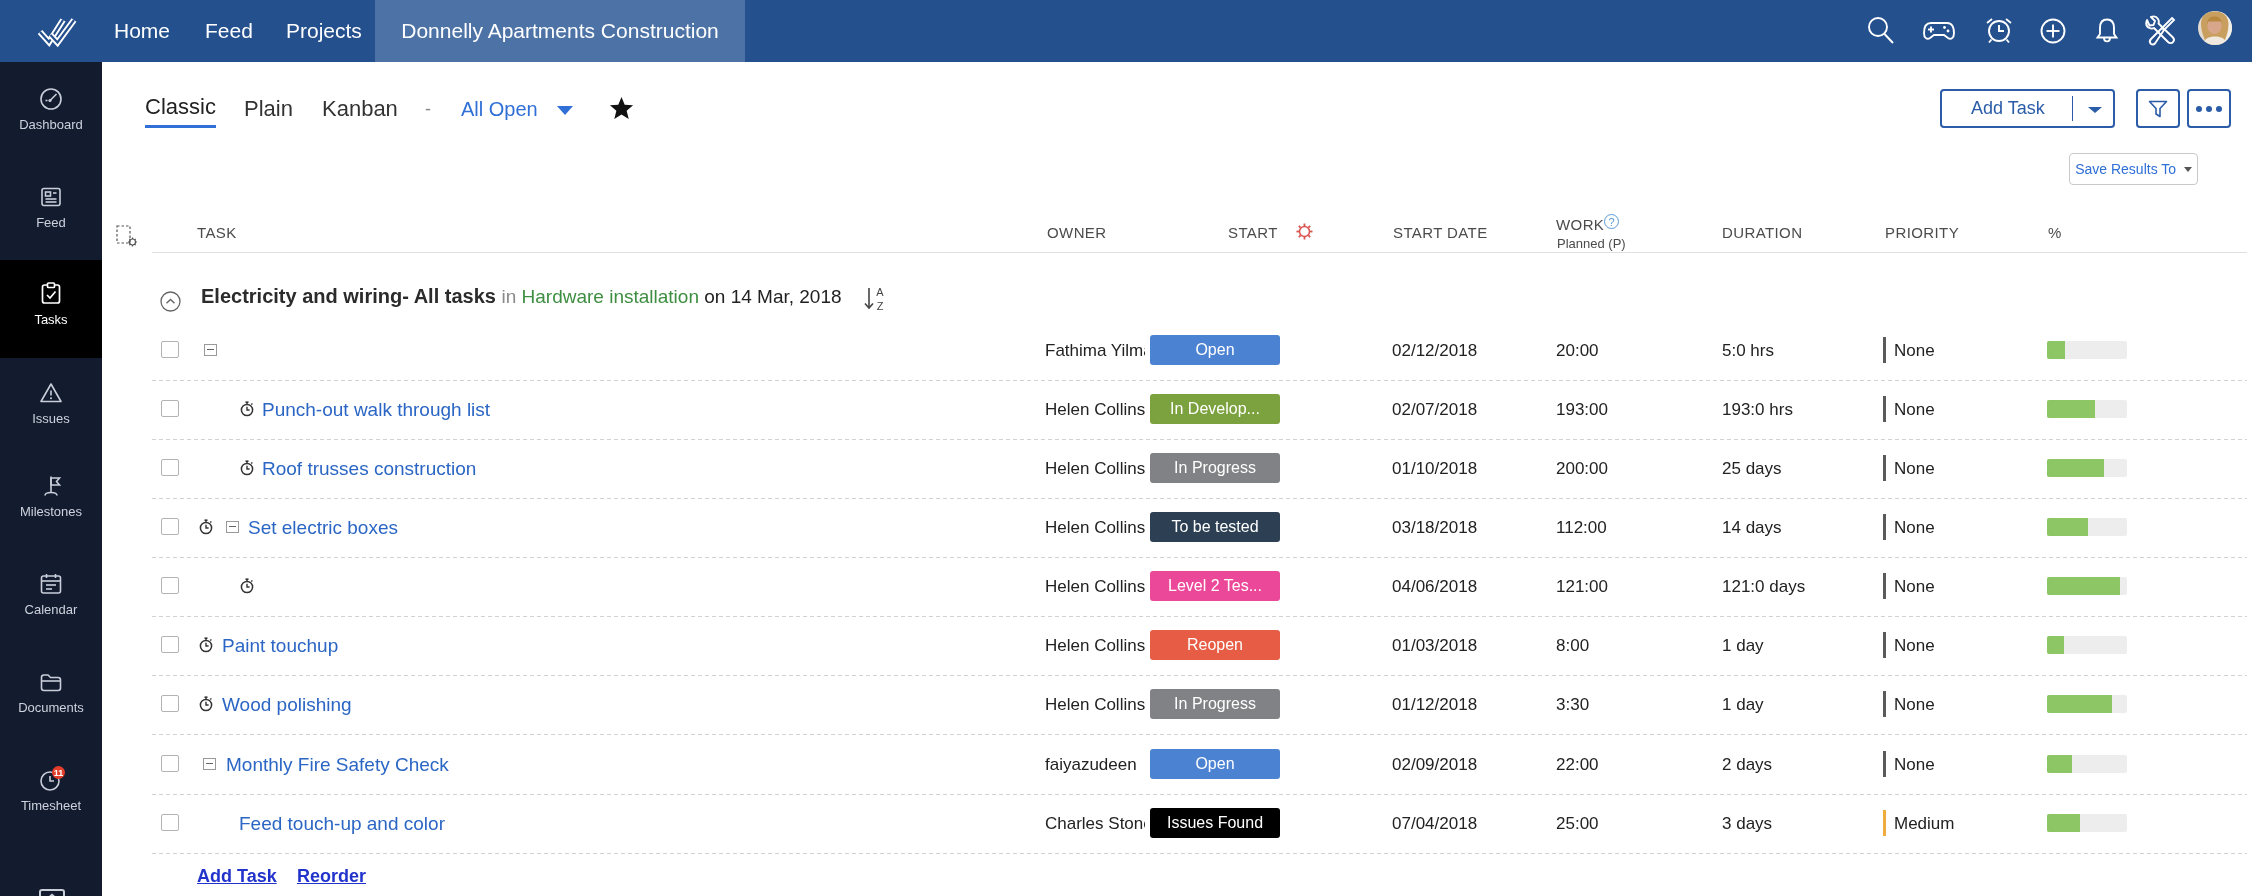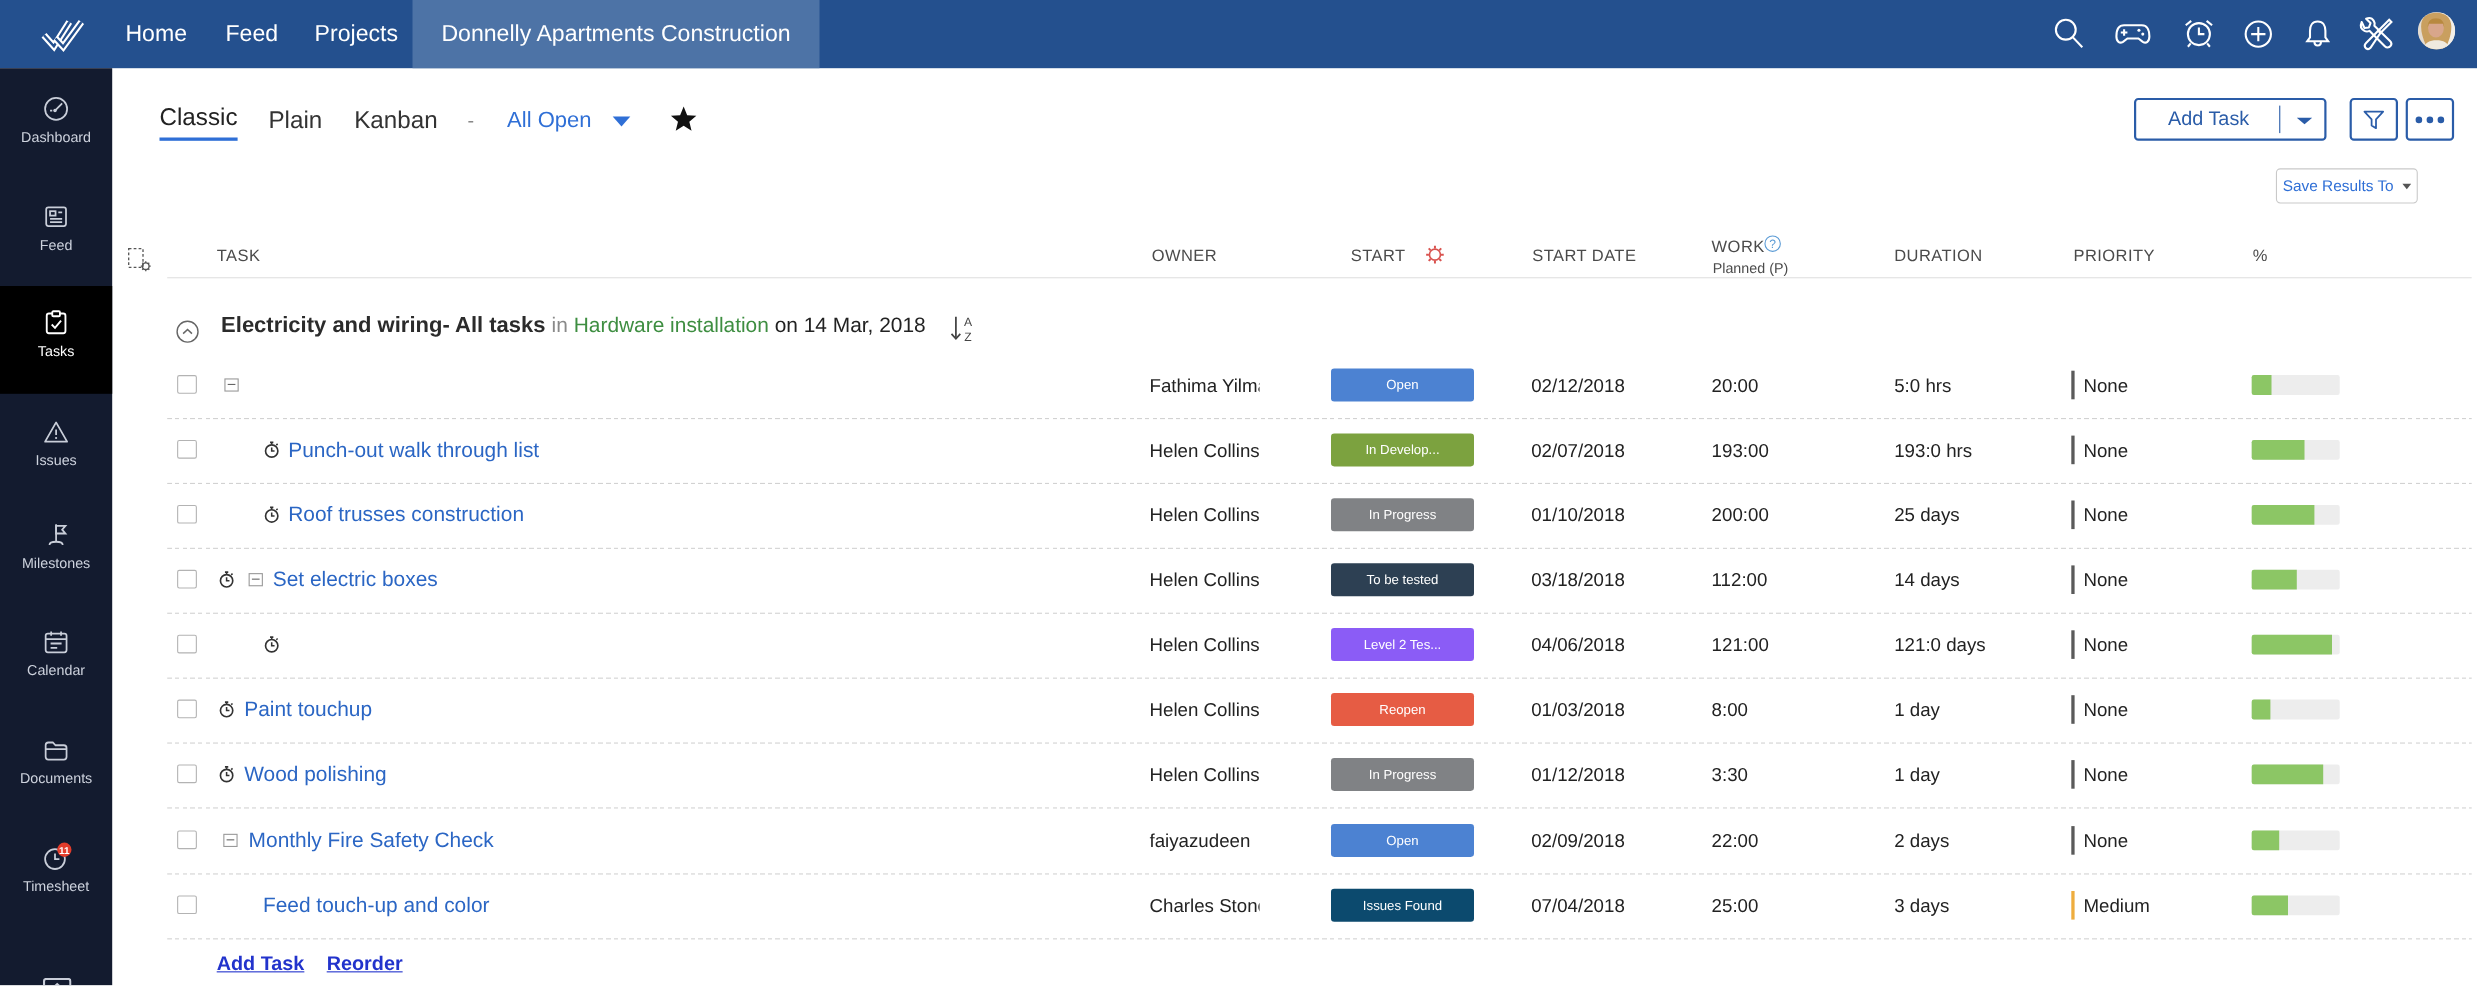--- a/index.html
+++ b/index.html
@@ -18,21 +18,21 @@
 #tasksactive{position:absolute;left:0;top:260px;width:102px;height:98px;background:#000}
 
 .tab{position:absolute;top:89px;height:40px;display:flex;align-items:center;font-size:22px;color:#333}
 .btn{position:absolute;border:2px solid #2a5ca8;border-radius:4px;background:#fff}
 
 .hdr{position:absolute;color:#4b4b4b;font-size:15px;letter-spacing:.4px}
 .cell{position:absolute;height:59px;display:flex;align-items:center;font-size:17px;color:#222}
 .tl{color:#2b66c4;font-size:19px}
 .sep{position:absolute;left:152px;width:2095px;height:1px;background:repeating-linear-gradient(90deg,#d2d2d2 0 4px,rgba(0,0,0,0) 4px 7px)}
 .cb{position:absolute;width:18px;height:17px;border:1px solid #b3b3b3;border-radius:2px;background:#fff}
-.chip{position:absolute;left:1210px;width:130px;height:30px;border-radius:3px;color:#fff;font-size:12px;display:flex;align-items:center;justify-content:center}
+.chip{position:absolute;left:1150px;width:130px;height:30px;border-radius:3px;color:#fff;font-size:16px;display:flex;align-items:center;justify-content:center}
 .track{position:absolute;left:2047px;width:80px;height:18px;background:#ededed;border-radius:2px}
 .fill{height:18px;background:#8cc665;border-radius:2px 0 0 2px}
 .pbar{position:absolute;left:1883px;width:3px;height:26px;background:#5a5a5a}
 .mbox{position:absolute;width:13px;height:12px;border:1px solid #999;background:#fff}
 .mbox:after{content:"";position:absolute;left:2px;top:4px;width:7px;height:1px;background:#666}
 </style></head><body>
 <div id="page">
 
 <div id="nav"></div>
 <svg class="abs" style="left:36px;top:14px" width="44" height="36" viewBox="0 0 44 36">
@@ -320,21 +320,21 @@
 <div class="sep" style="top:557px"></div>
 <div class="cb" style="left:161px;top:577px"></div>
 <svg class="abs" style="left:239px;top:578px" width="16" height="16" viewBox="0 0 16 16">
 <circle cx="8" cy="9" r="5.6" fill="none" stroke="#333" stroke-width="1.5"></circle>
 <path d="M8 5.8 L8 9 L10.6 9" fill="none" stroke="#333" stroke-width="1.4"></path>
 <path d="M6.5 1.2 L9.5 1.2" stroke="#333" stroke-width="1.6"></path>
 <path d="M8 1.4 L8 3.2" stroke="#333" stroke-width="1.4"></path>
 <path d="M12.2 3.6 L13.4 2.5" stroke="#333" stroke-width="1.4"></path>
     </svg>
 <div class="cell" style="left:1045px;top:557px;width:100px;overflow:hidden;white-space:nowrap">Helen Collins</div>
-<div class="chip" style="top:571px;background:#8b5cf6">Level 2 Tes...</div>
+<div class="chip" style="top:571px;background:#ec4899">Level 2 Tes...</div>
 <div class="cell" style="left:1392px;top:557px">04/06/2018</div>
 <div class="cell" style="left:1556px;top:557px">121:00</div>
 <div class="cell" style="left:1722px;top:557px">121:0 days</div>
 <div class="pbar" style="top:573px;background:#5a5a5a"></div>
 <div class="cell" style="left:1894px;top:557px">None</div>
 <div class="track" style="top:577px">
       <div class="fill" style="width:73px"></div>
     </div>
 <div class="sep" style="top:616px"></div>
 <div class="cb" style="left:161px;top:636px"></div>
@@ -387,21 +387,21 @@
 <div class="cell" style="left:1722px;top:735px">2 days</div>
 <div class="pbar" style="top:751px;background:#5a5a5a"></div>
 <div class="cell" style="left:1894px;top:735px">None</div>
 <div class="track" style="top:755px">
       <div class="fill" style="width:25px"></div>
     </div>
 <div class="sep" style="top:794px"></div>
 <div class="cb" style="left:161px;top:814px"></div>
 <div class="cell tl" style="left:239px;top:794px">Feed touch-up and color</div>
 <div class="cell" style="left:1045px;top:794px;width:100px;overflow:hidden;white-space:nowrap">Charles Stone</div>
-<div class="chip" style="top:808px;background:#0c4a6e">Issues Found</div>
+<div class="chip" style="top:808px;background:#000000">Issues Found</div>
 <div class="cell" style="left:1392px;top:794px">07/04/2018</div>
 <div class="cell" style="left:1556px;top:794px">25:00</div>
 <div class="cell" style="left:1722px;top:794px">3 days</div>
 <div class="pbar" style="top:810px;background:#eead3e"></div>
 <div class="cell" style="left:1894px;top:794px">Medium</div>
 <div class="track" style="top:814px">
       <div class="fill" style="width:33px"></div>
     </div>
 <div class="sep" style="top:853px"></div>
 <div class="abs" style="left:197px;top:866px;font-size:18px;font-weight:bold;color:#2233cc;text-decoration:underline">Add Task</div>

